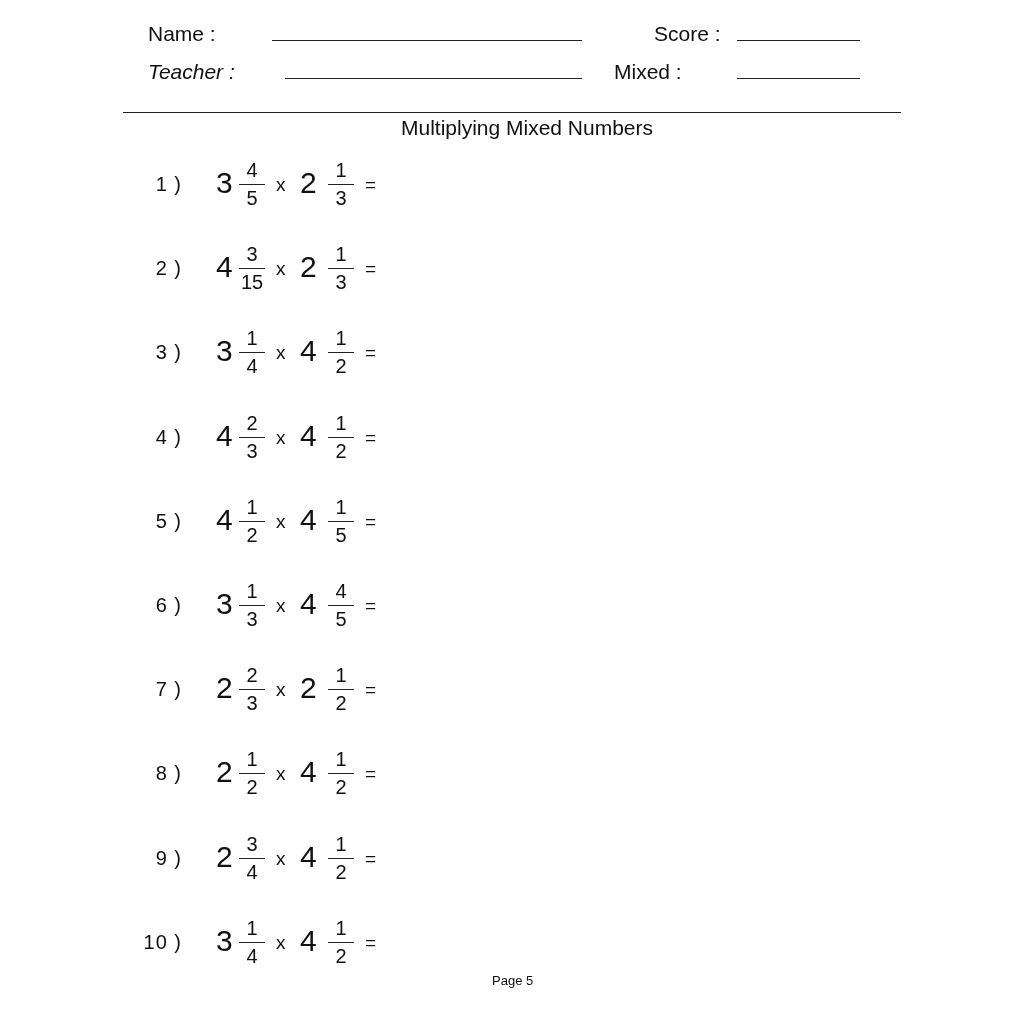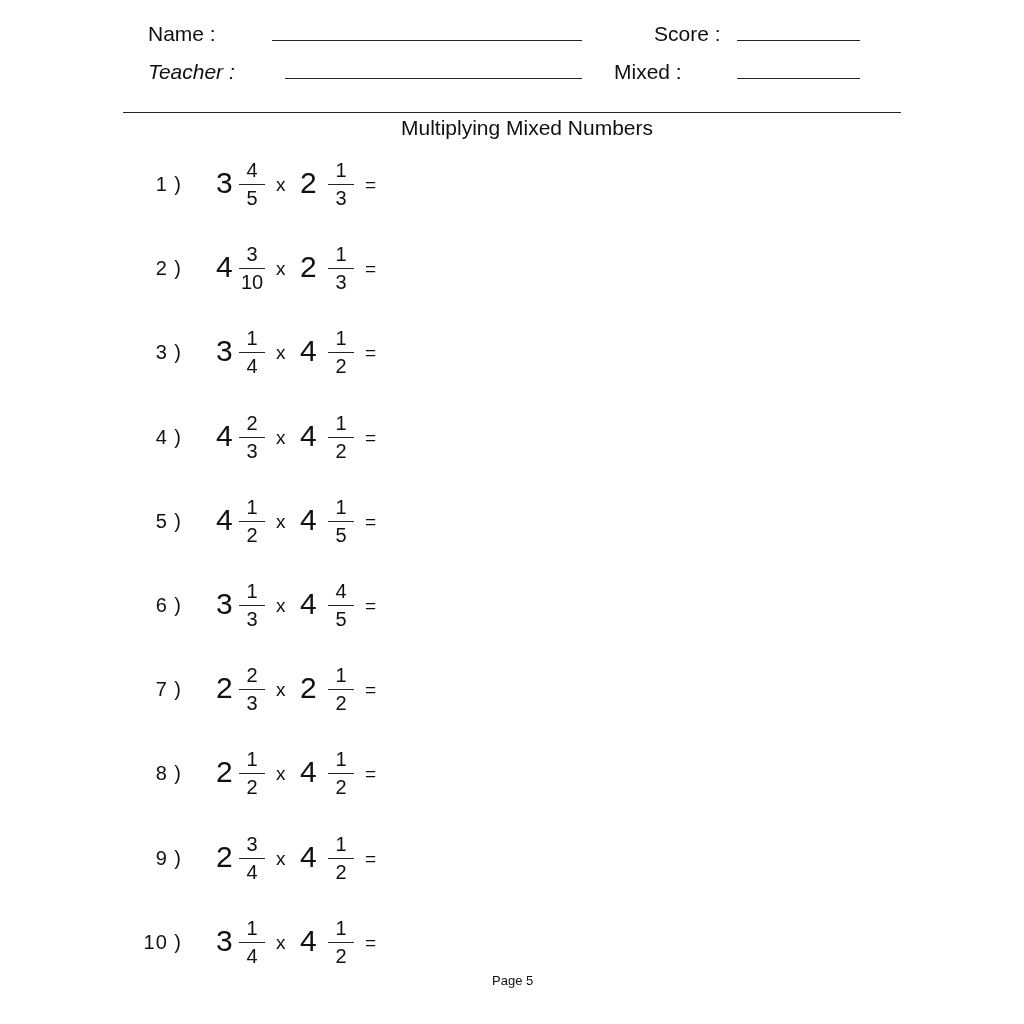--- a/index.html
+++ b/index.html
@@ -56,21 +56,21 @@
       </div>
       <div class="op" style="left:365px;">=</div>
       <div class="" style="position:absolute; left:390px; top:10px; width:200px; height:50px;"></div>
     </div>
     <div class="problem" style="top: 235.2px;">
       <div class="pnum">2 )</div>
       <div class="whole" style="left:216px;">4</div>
       <div class="frac" style="left:239px; top:8px; height:52px;">
         <div class="num">3</div>
         <div class="bar"></div>
-        <div class="den">10</div>
+        <div class="den">15</div>
       </div>
       <div class="op" style="left:276px;">x</div>
       <div class="whole" style="left:300px;">2</div>
       <div class="frac" style="left:328px; top:8px; height:52px;">
         <div class="num">1</div>
         <div class="bar"></div>
         <div class="den">3</div>
       </div>
       <div class="op" style="left:365px;">=</div>
       <div class="" style="position:absolute; left:390px; top:10px; width:200px; height:50px;"></div>

